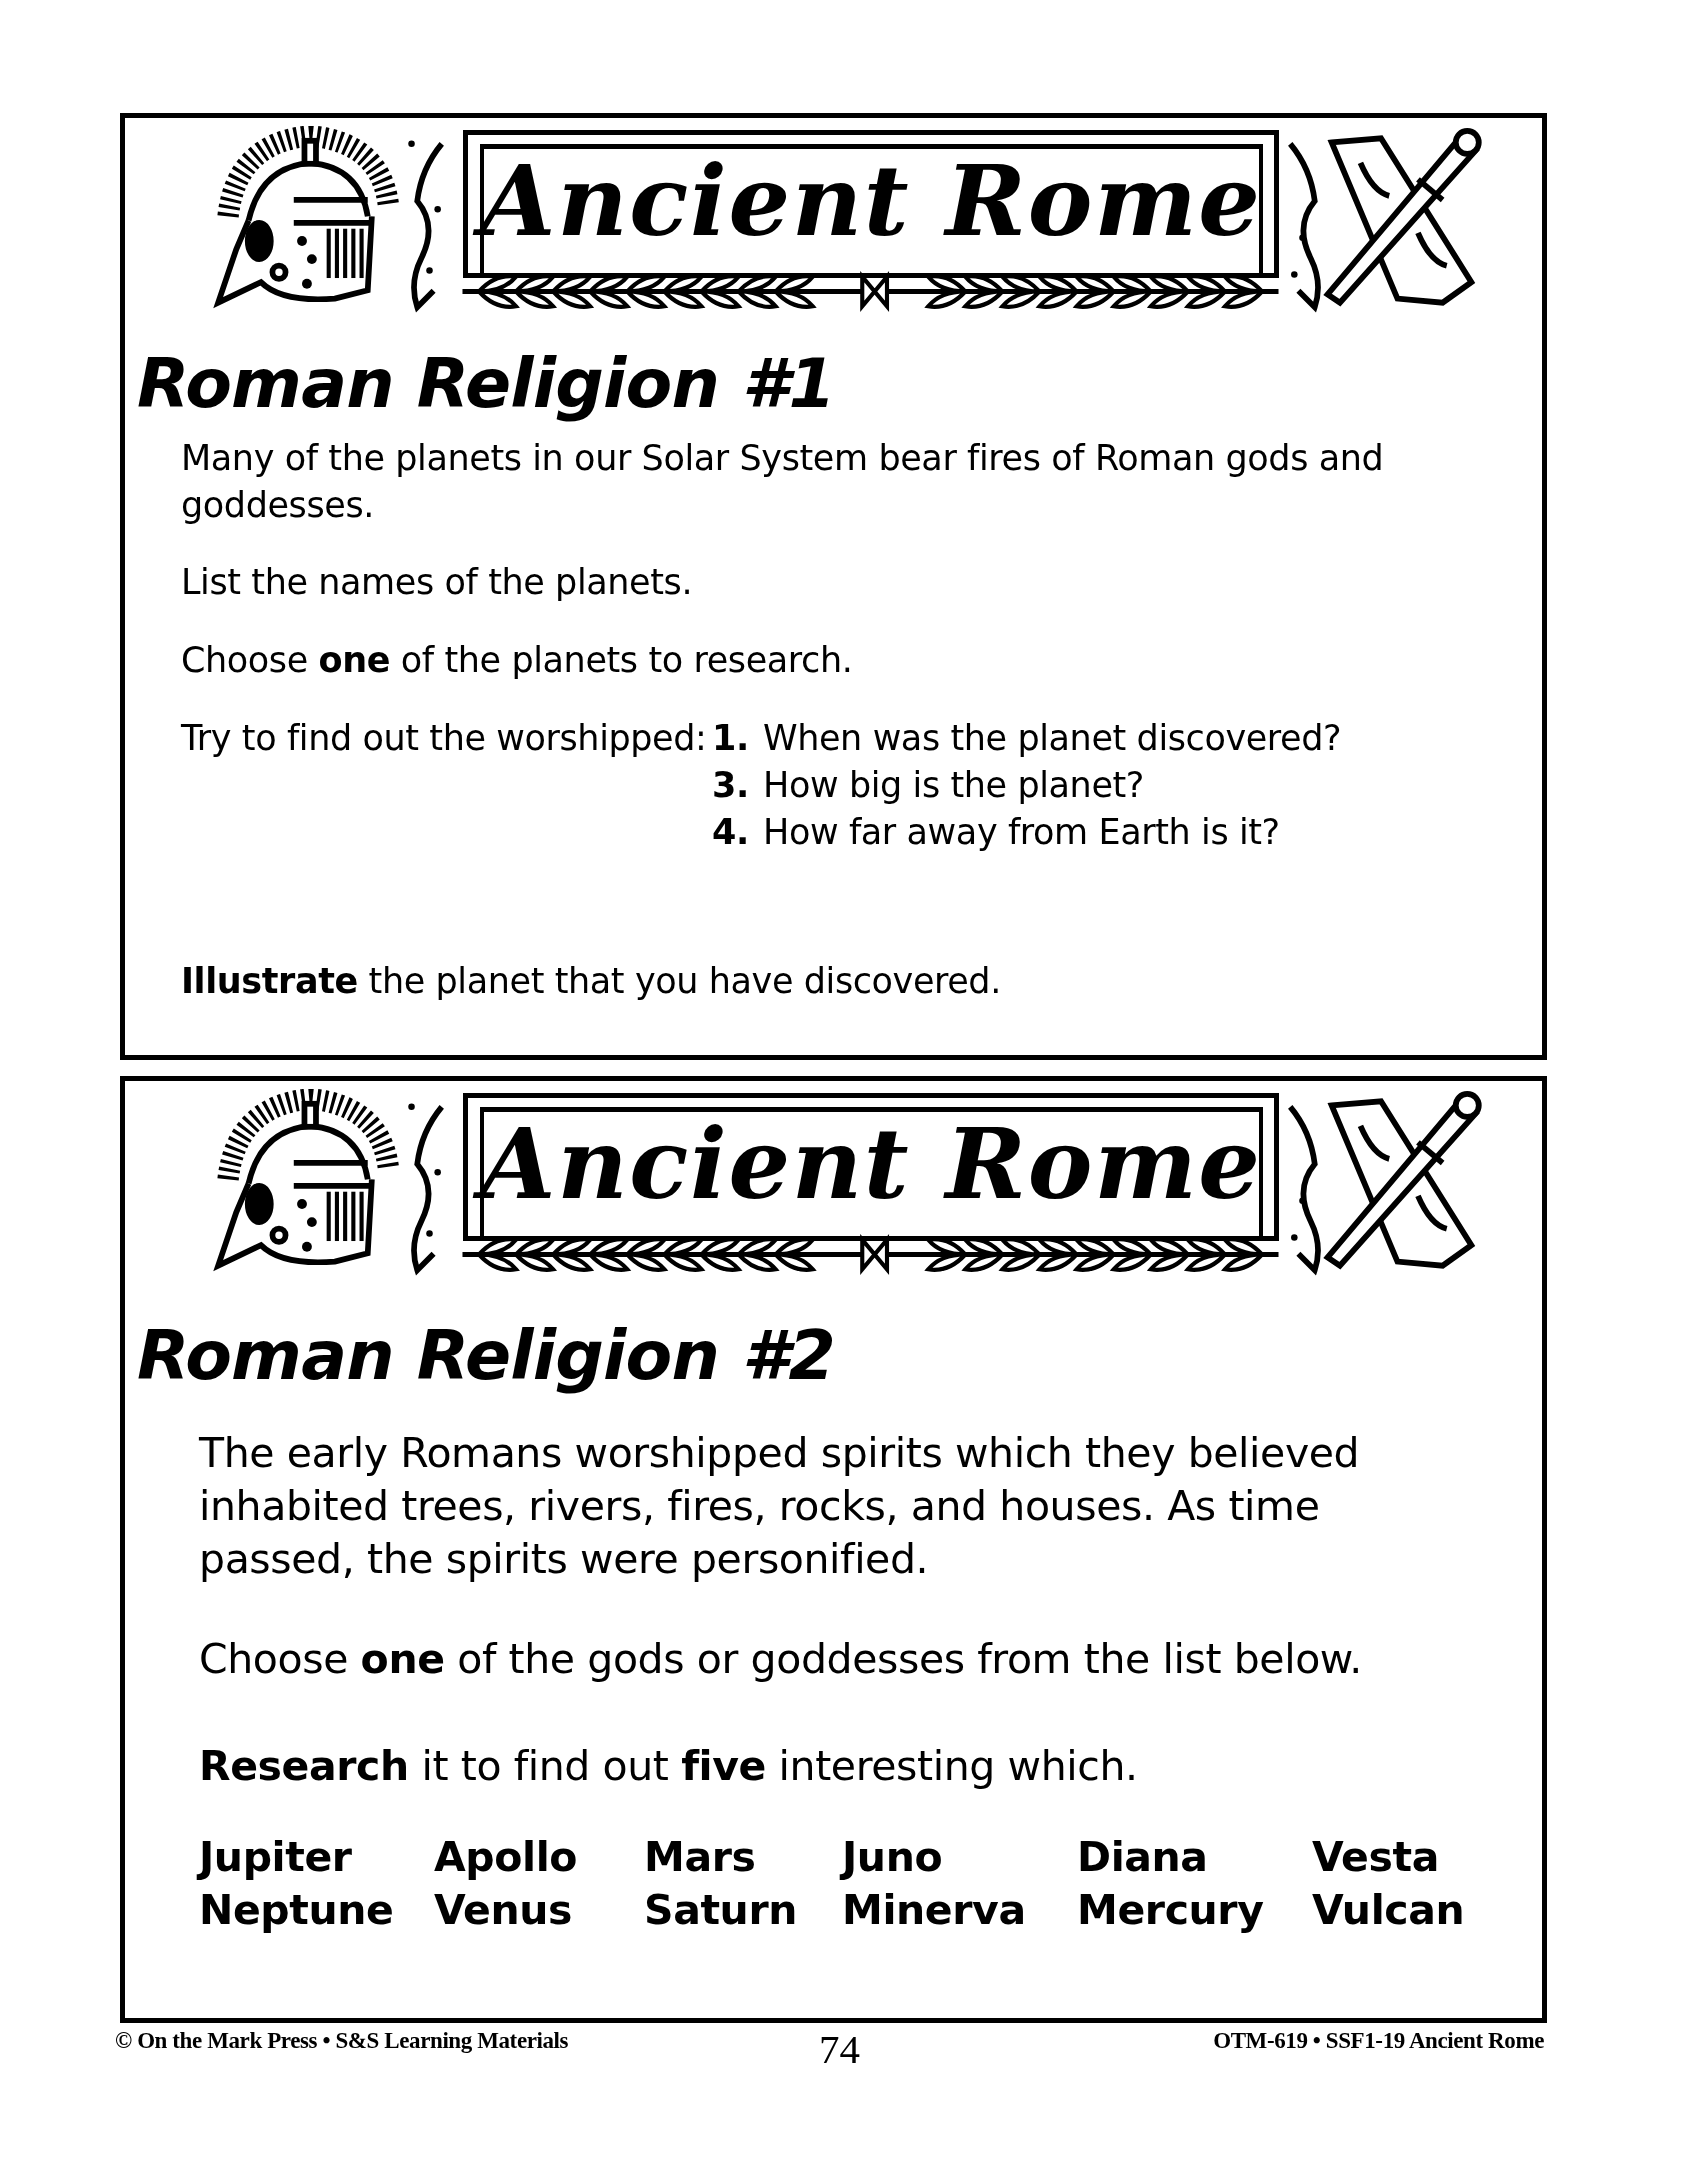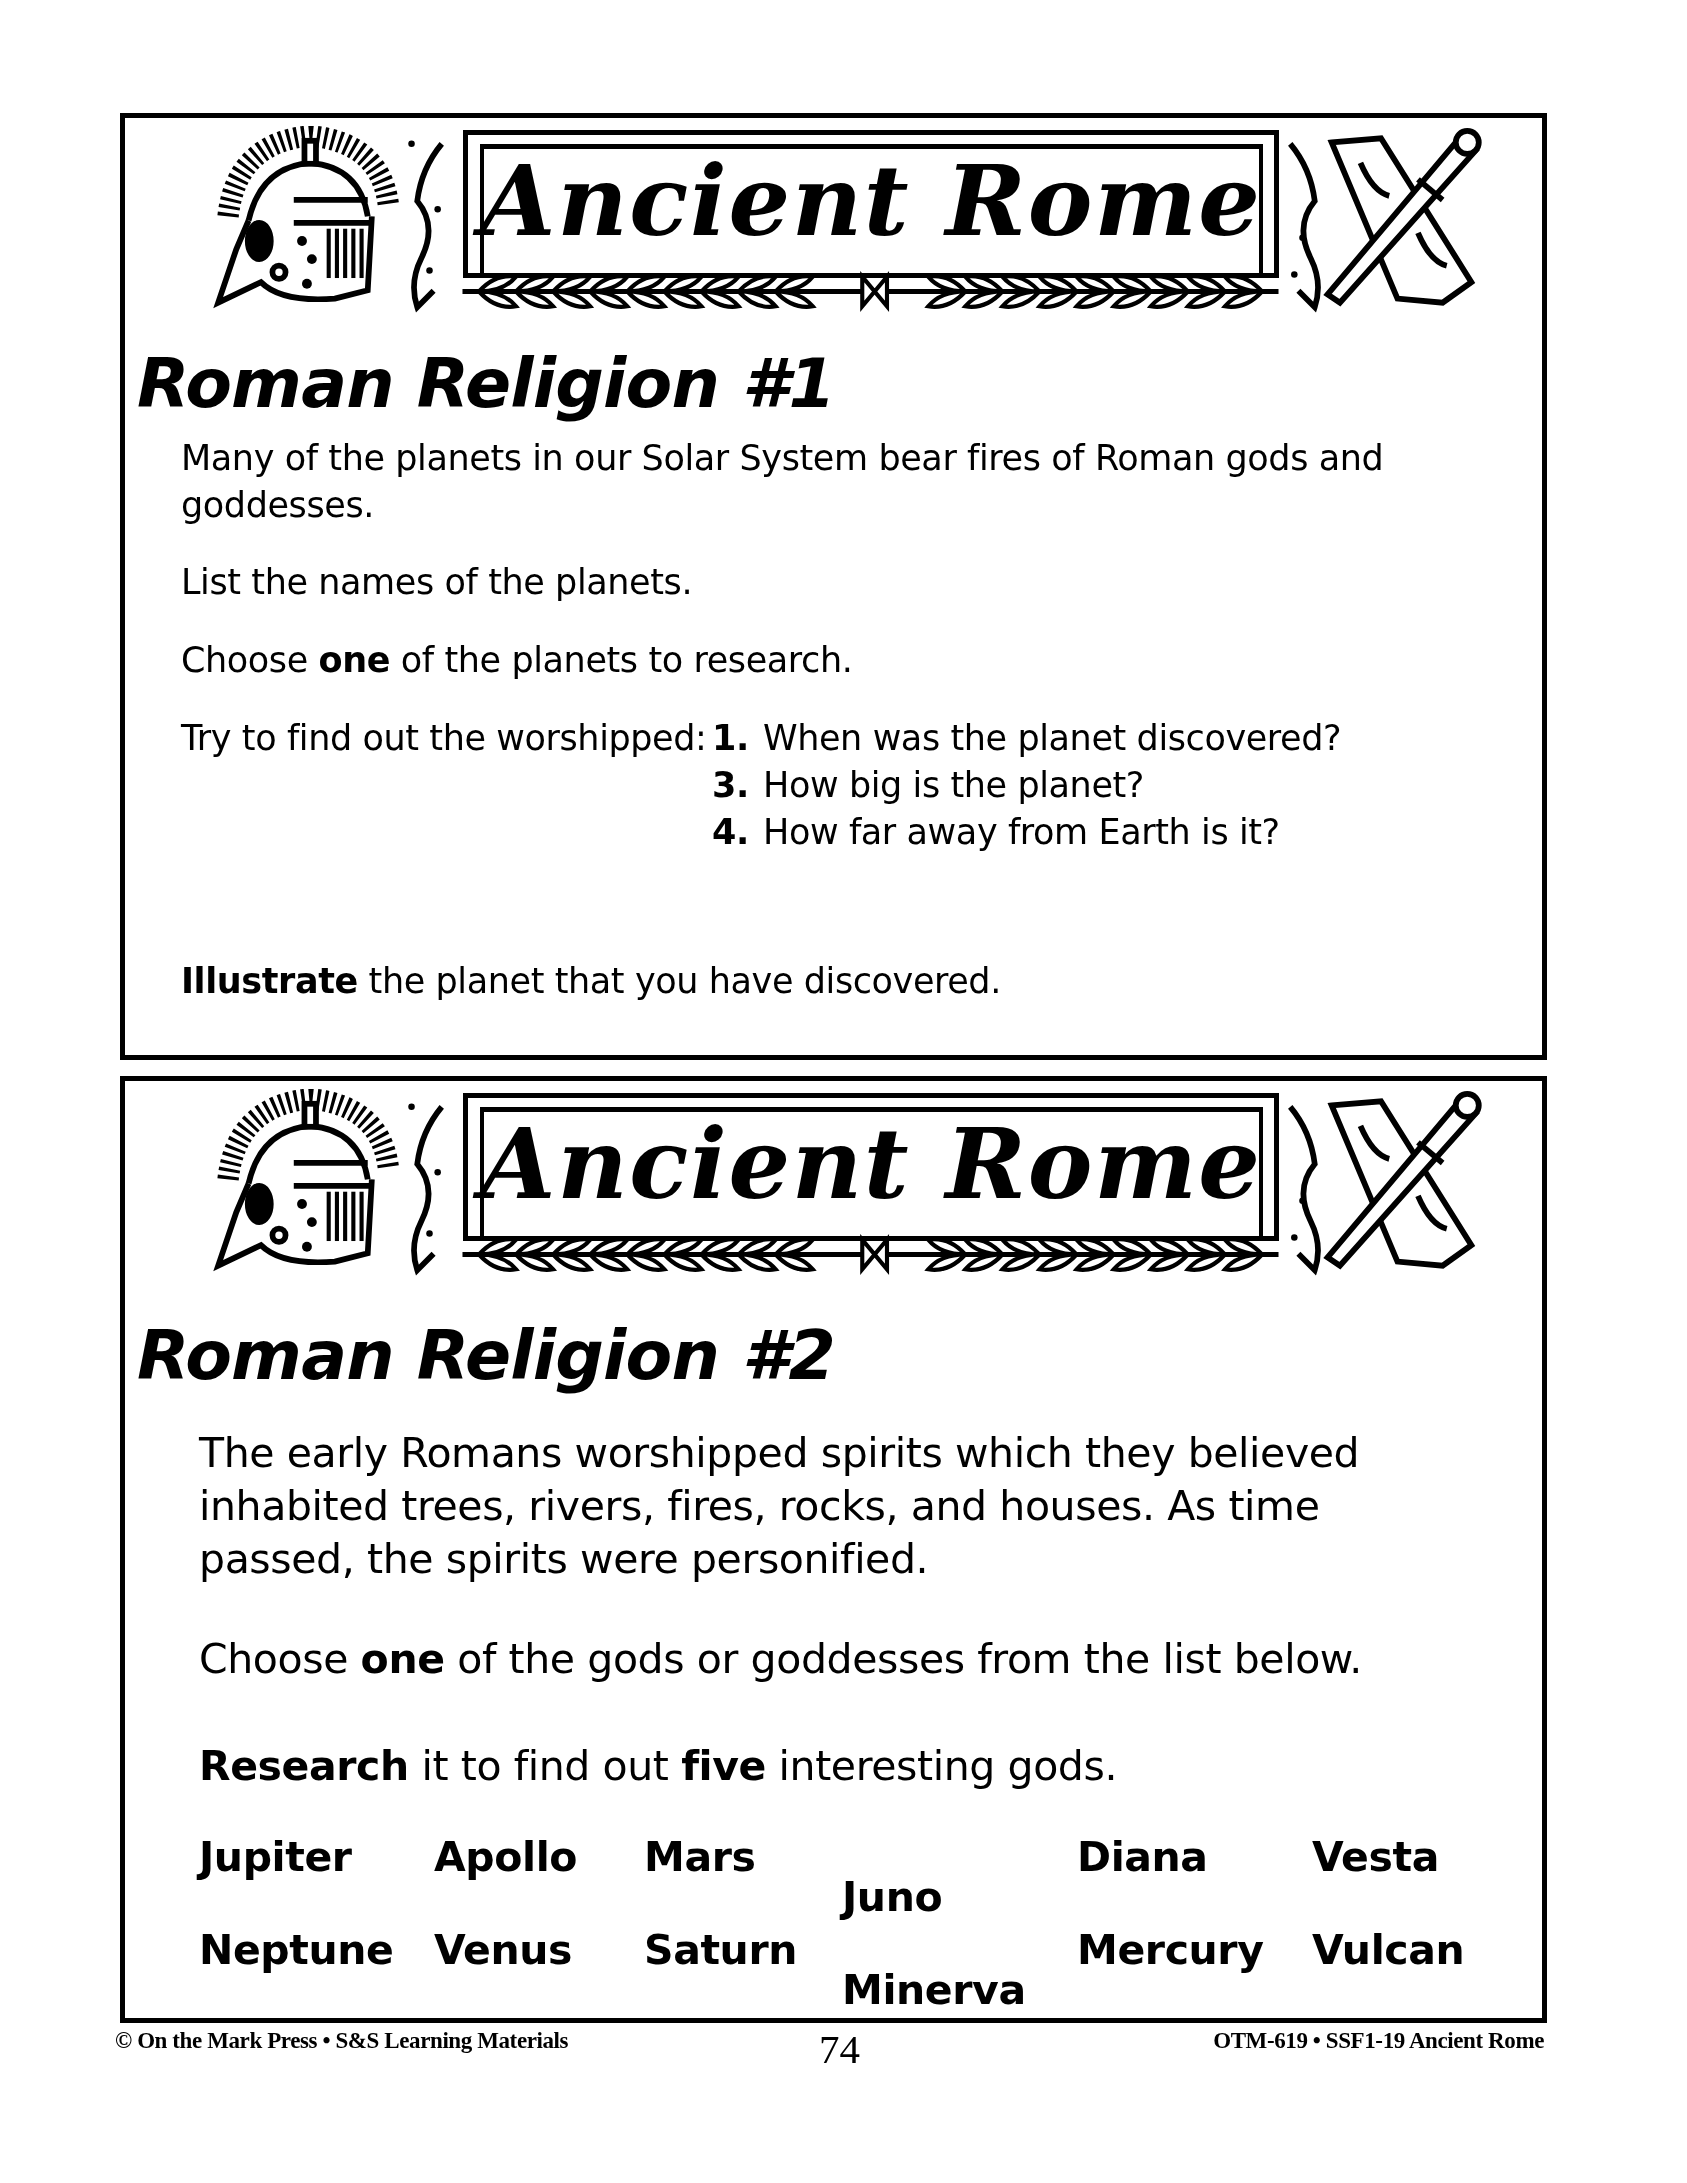--- a/index.html
+++ b/index.html
@@ -51,21 +51,21 @@
   .qlist { position: absolute; left: 587px; top: 610px; }
   .qitem { font-size: 35px; line-height: 47px; letter-spacing: -0.4px; white-space: nowrap; }
   .qitem .num { display: inline-block; width: 51px; font-weight: bold; }
 
   .gods { position: absolute; left: 74px; top: 750px; width: 1318px; }
   .gods-row { display: flex; }
   .god { font-size: 41px; font-weight: bold; line-height: 53px; letter-spacing: -0.4px; }
   .god:nth-child(1) { width: 235px; }
   .god:nth-child(2) { width: 210px; }
   .god:nth-child(3) { width: 198px; }
-  .god:nth-child(4) { width: 235px; margin-top: 40px; }
+  .god:nth-child(4) { width: 235px; }
   .god:nth-child(5) { width: 235px; }
   .god:nth-child(6) { width: 165px; }
 
   .footer {
     position: absolute; top: 2025px; left: 115px; width: 1429px; height: 33px;
     font-family: "Liberation Serif", serif; font-size: 23px;
   }
   .footer .left { position: absolute; left: 0; top: 3.3px; font-weight: bold; letter-spacing: -0.4px; }
   .footer .page { position: absolute; left: 704px; top: 0; font-size: 41px; }
   .footer .right { position: absolute; right: 0; top: 3.3px; font-weight: bold; letter-spacing: -0.4px; }
@@ -272,21 +272,21 @@
         <circle cx="235" cy="20" r="14"></circle>
         <line x1="175" y1="65" x2="205" y2="90"></line>
       </g>
     </svg>
   </div>
 
   <div class="card-title">Roman Religion #2</div>
 
   <div class="para" style="top:346px; width:1252px;">The early Romans worshipped spirits which they believed inhabited trees, rivers, fires, rocks, and houses.  As time passed, the spirits were personified.</div>
   <div class="para" style="top:552px;"><span>Choose </span><b>one</b><span> of the gods or goddesses from the list below.</span></div>
-  <div class="para" style="top:659px;"><b>Research</b><span> it to find out </span><b>five</b><span> interesting gods.</span></div>
+  <div class="para" style="top:659px;"><b>Research</b><span> it to find out </span><b>five</b><span> interesting which.</span></div>
 
   <div class="gods">
     <div class="gods-row">
       <div class="god">Jupiter</div>
       <div class="god">Apollo</div>
       <div class="god">Mars</div>
       <div class="god">Juno</div>
       <div class="god">Diana</div>
       <div class="god">Vesta</div>
     </div>

